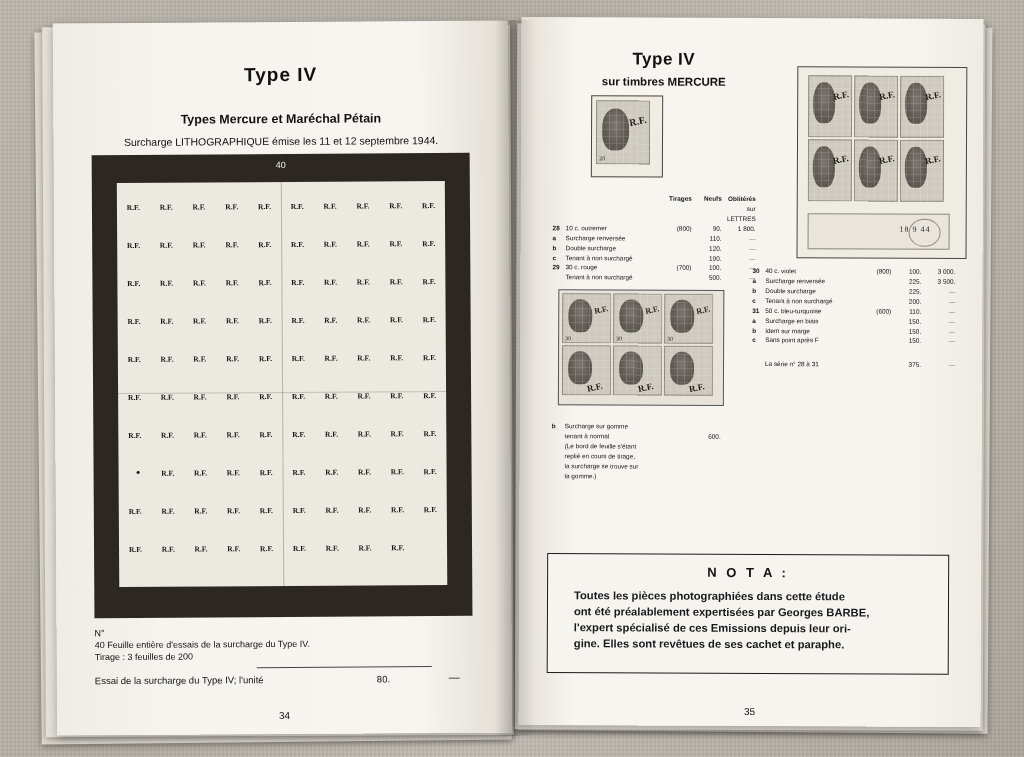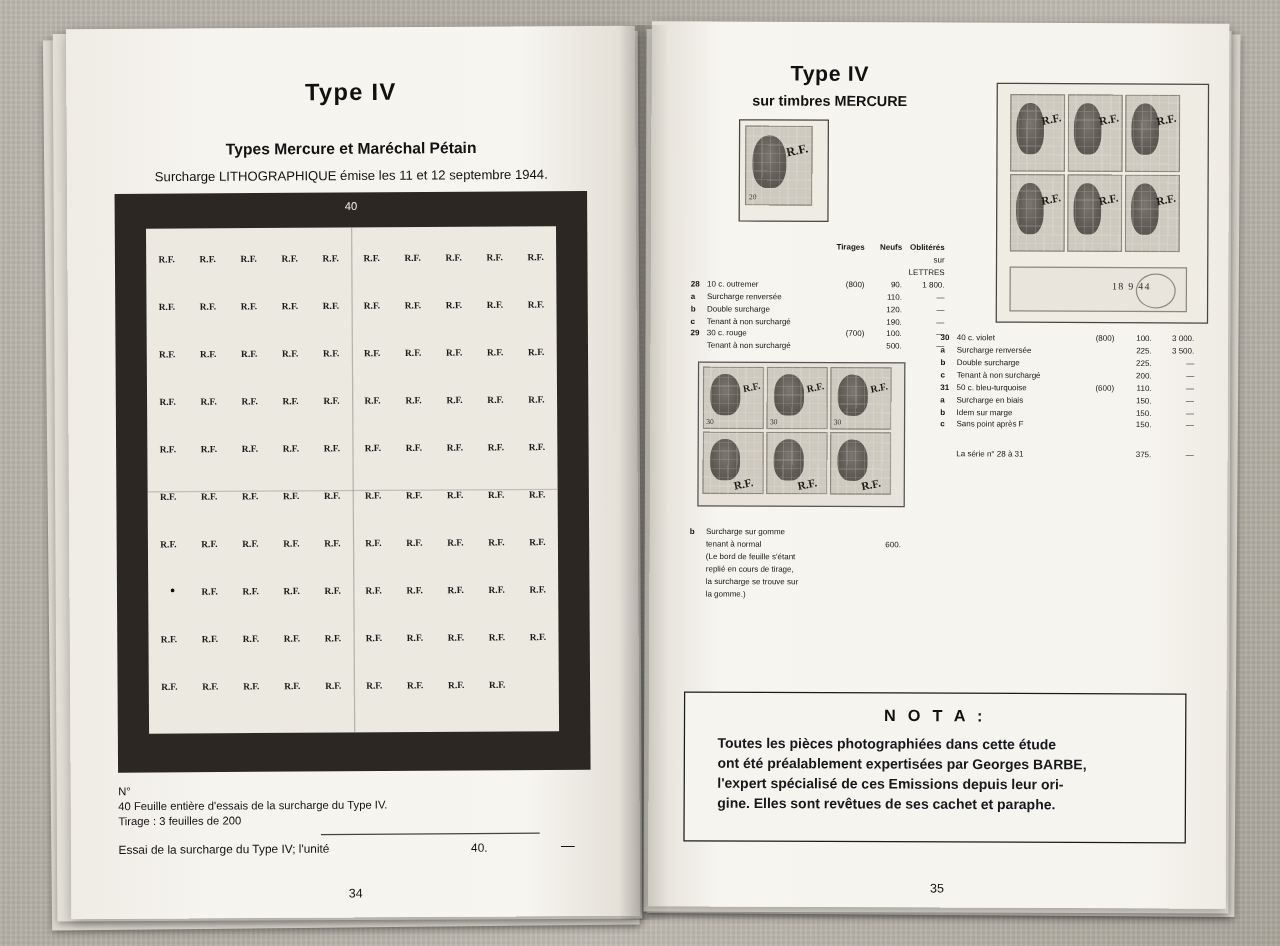--- a/index.html
+++ b/index.html
@@ -180,21 +180,21 @@
   }
   .r-folio{position:absolute;left:0;top:688px;width:100%;text-align:center;font-size:10px;}
 
   .big-frame{position:absolute;left:276px;top:48px;width:168px;height:190px;border:1px solid #4a453f;background:#efece4;}
   .dated-strip{
     position:absolute;left:282px;top:196px;width:156px;height:36px;
     background:#e9e5dc;border:1px solid #8d887e;
     overflow:hidden;
   }
   .cancel{
-    position:absolute;right:28px;top:10px;font-size:8px;color:#2a2a2a;
+    position:absolute;right:18px;top:10px;font-size:8px;color:#2a2a2a;
     font-family:"Liberation Serif",serif;letter-spacing:1px;
   }
   .cancel-circle{
     position:absolute;right:8px;top:4px;width:30px;height:26px;border:1px solid #55514a;border-radius:50%;opacity:.6;
   }
 </style>
 </head>
 <body>
 
 <div class="backdrop"></div>
@@ -341,21 +341,21 @@
               <div class="sheet-hline" style="top: 210px;"></div>
             </div>
         </div>
       </div>
 
       <div class="l-cap l-cap-no">N°</div>
       <div class="l-cap l-cap-l1">40   Feuille entière d'essais de la surcharge du Type IV.</div>
       <div class="l-cap l-cap-l2">Tirage : 3 feuilles de 200</div>
       <div class="l-rule"></div>
       <div class="l-cap-l3">Essai de la surcharge du Type IV; l'unité</div>
-      <div class="l-price">40.</div>
+      <div class="l-price">80.</div>
       <div class="l-dash">—</div>
       <div class="l-folio">34</div>
     </div>
   </div>
 
   <div class="page page-right">
     <div class="content">
       <div class="r-title">Type IV</div>
       <div class="r-sub">sur timbres MERCURE</div>
 

